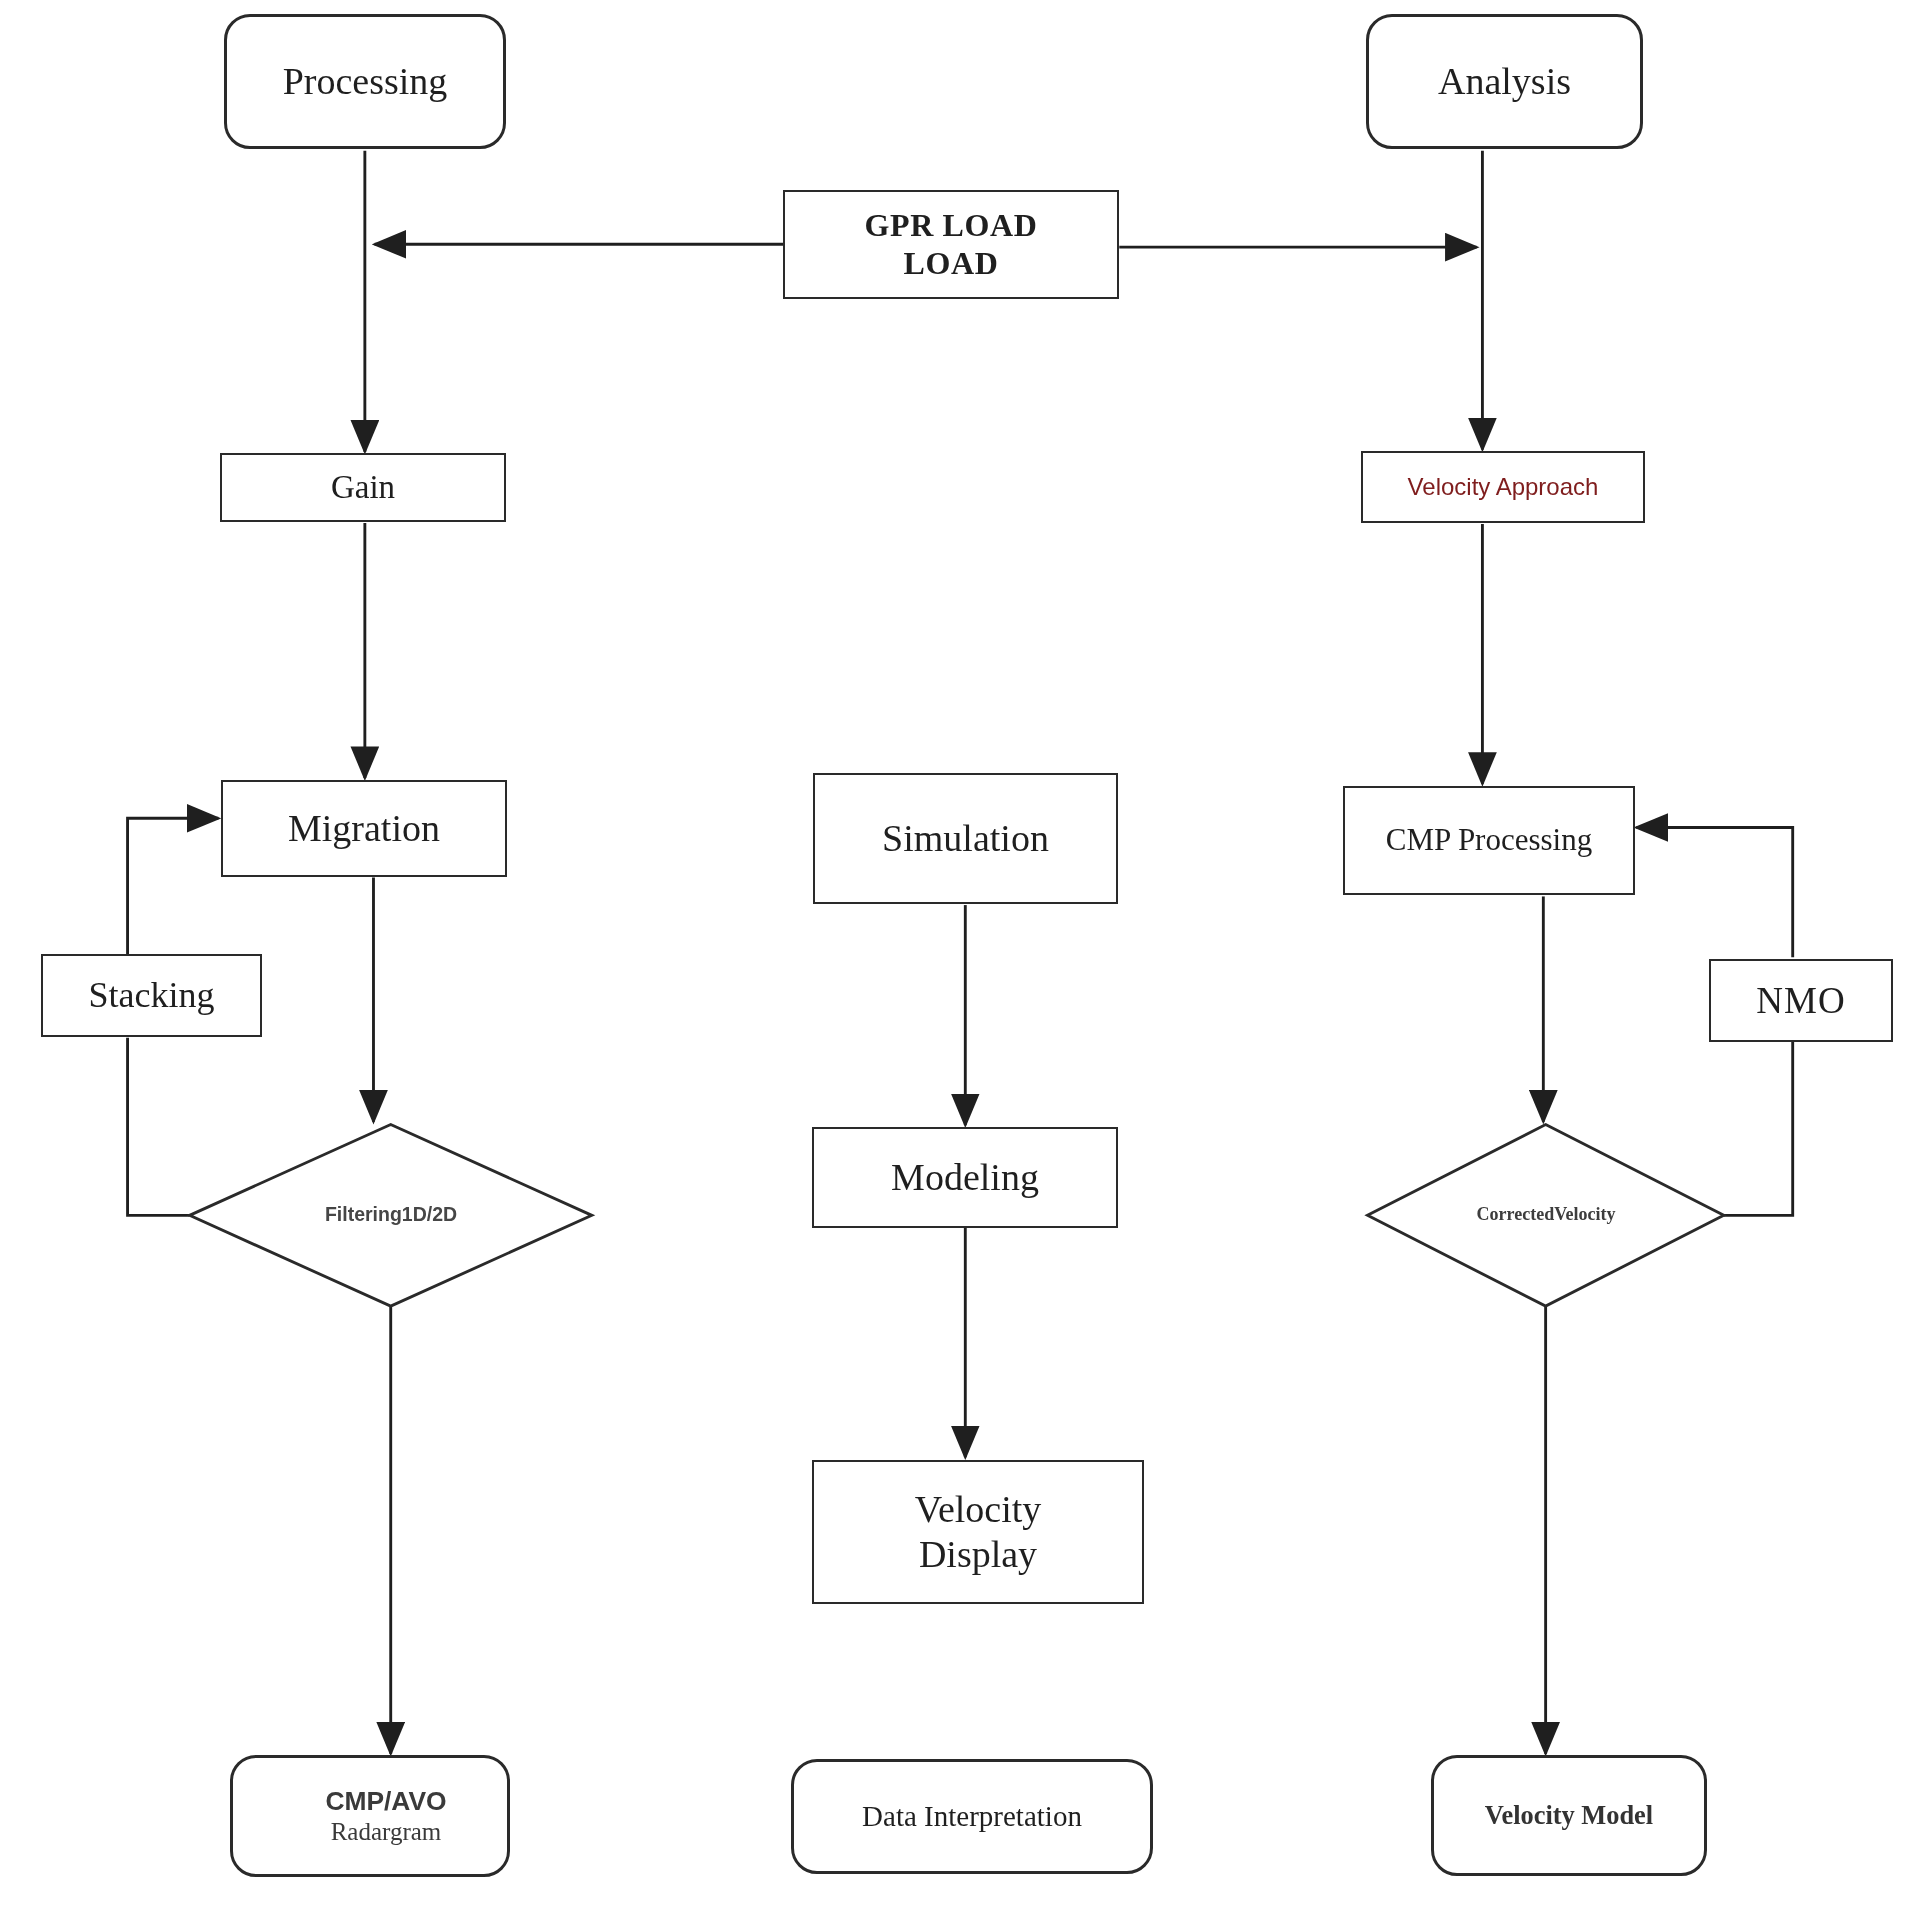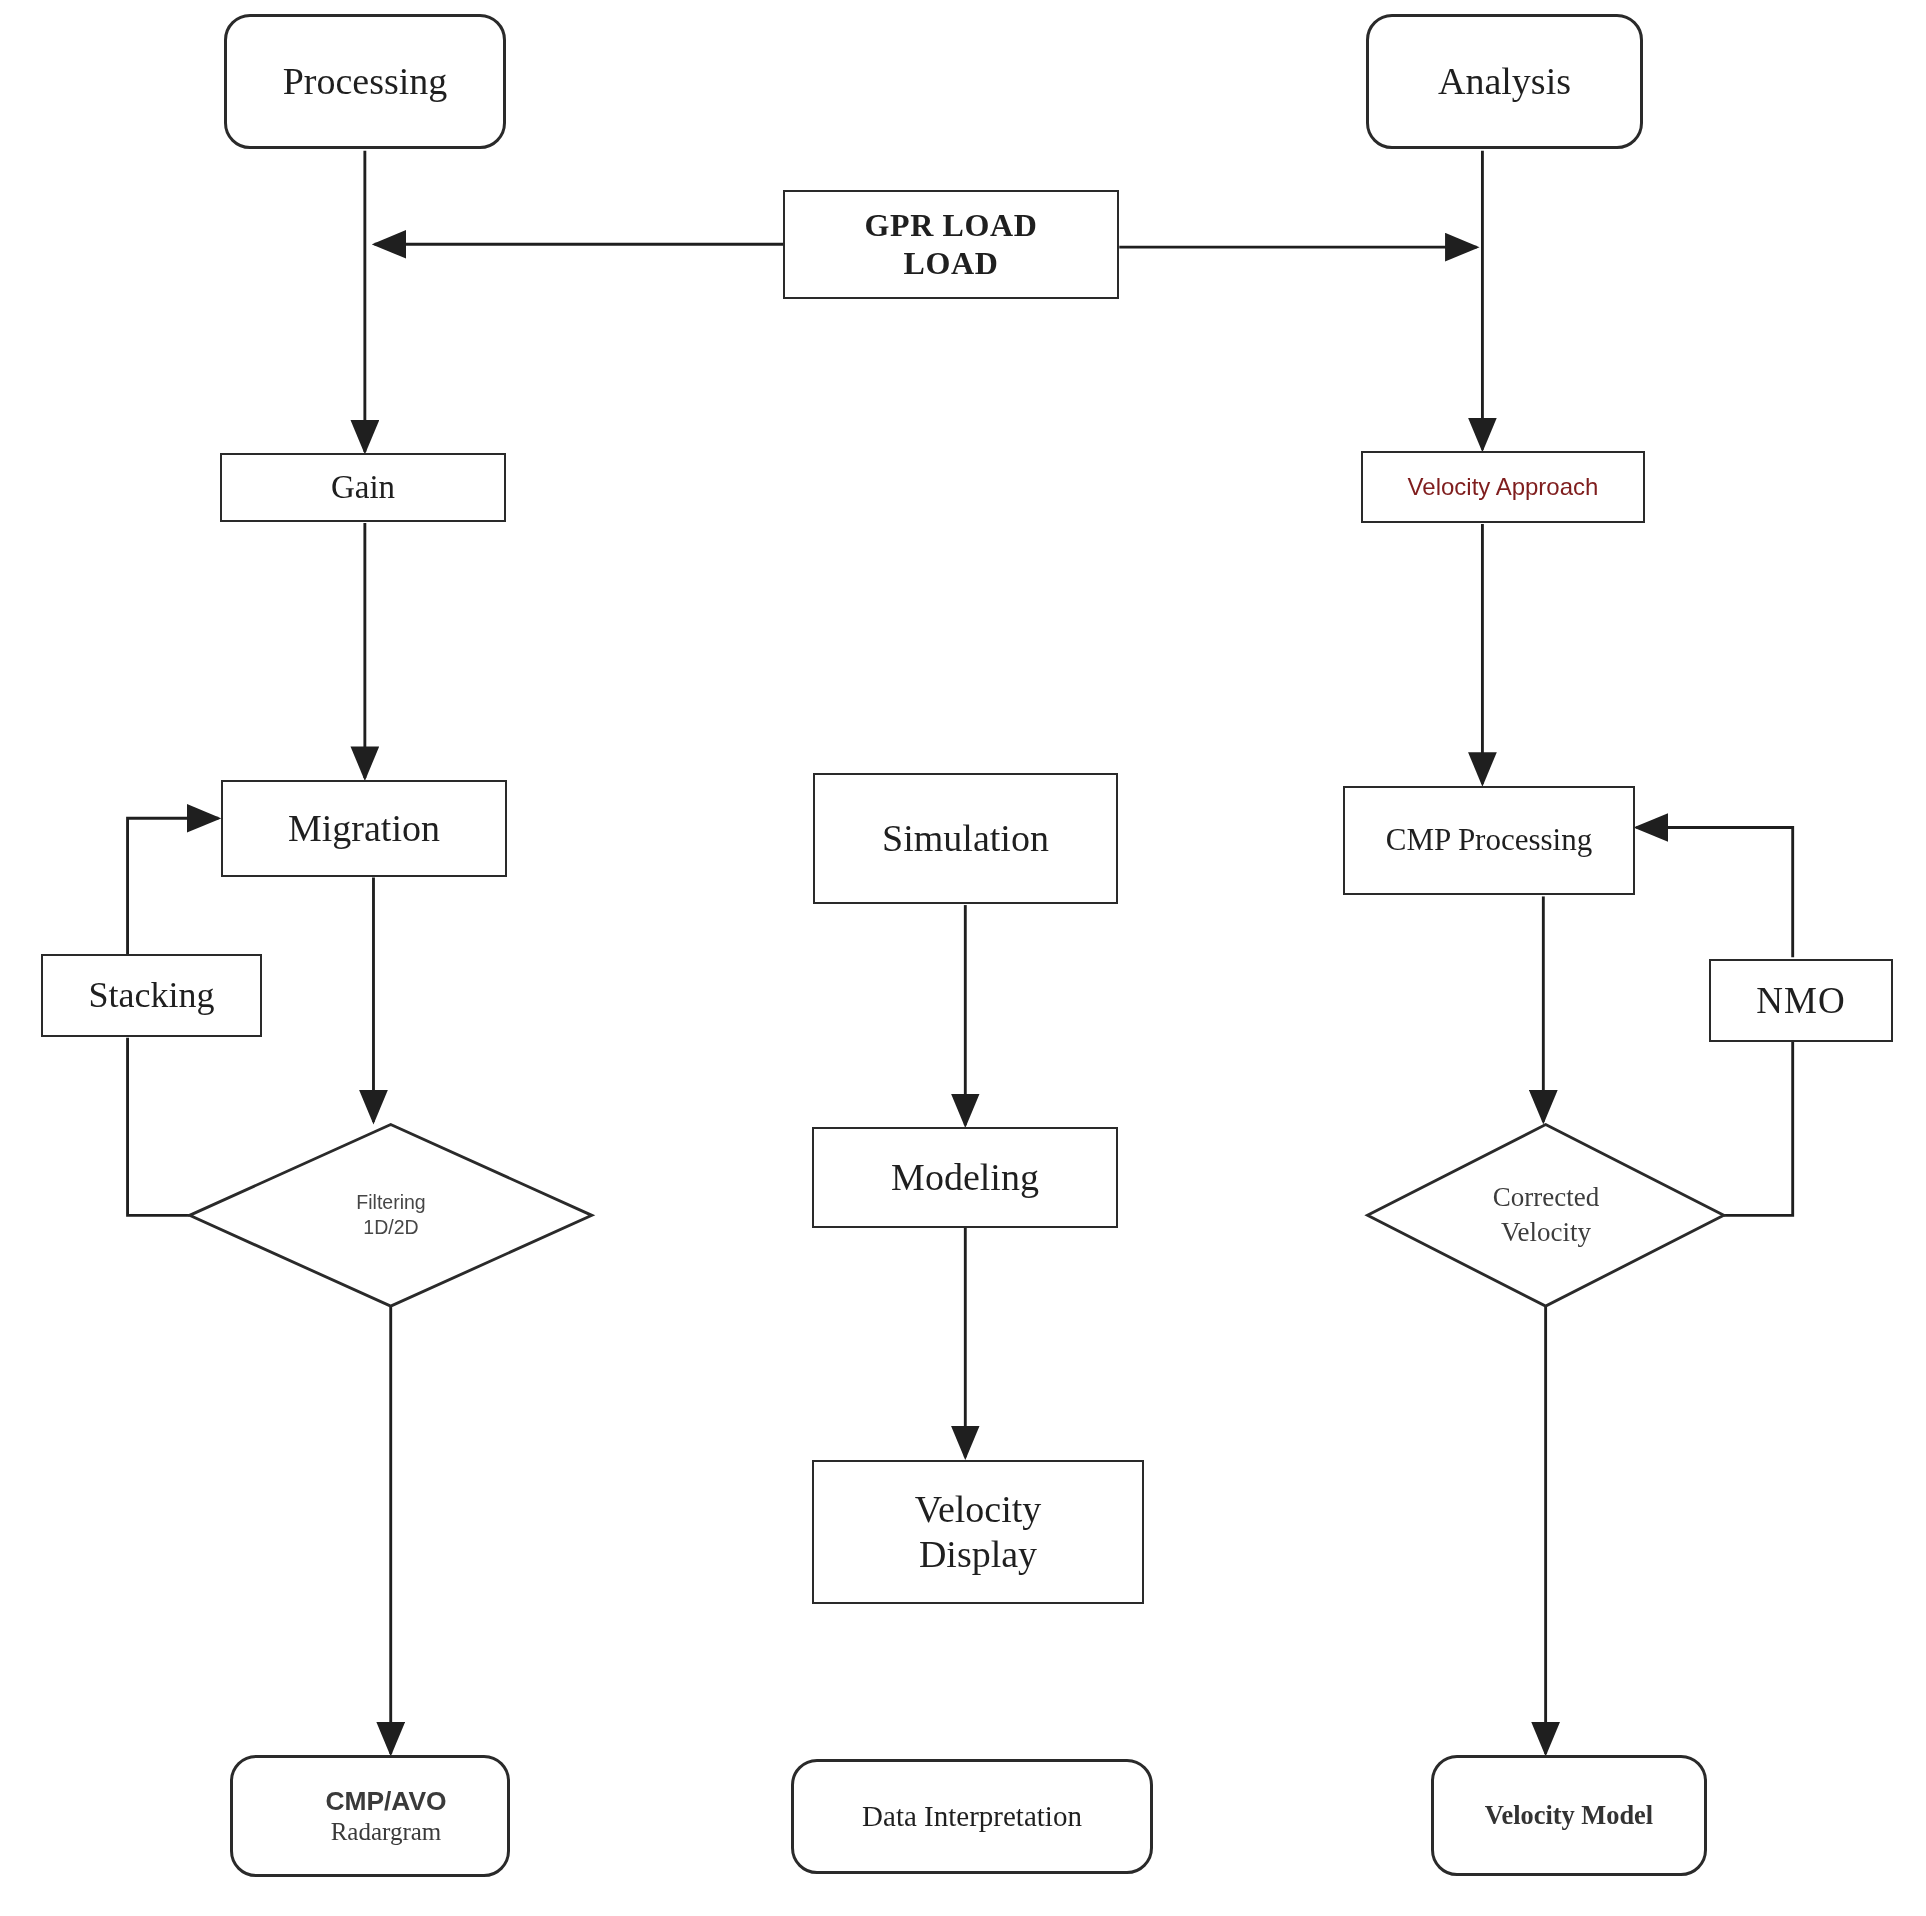--- a/index.html
+++ b/index.html
@@ -28,43 +28,43 @@
     align-items: center;
     justify-content: center;
     text-align: center;
     line-height: 1.18;
     z-index: 2;
   }
   .rounded { border-radius: 26px; border-width: 3.4px; align-items: center; }
   .dlabel {
     position: absolute;
     display: flex;
-    flex-direction: column;
     align-items: center;
     justify-content: center;
     text-align: left;
     line-height: 1.3;
     z-index: 3;
     background: transparent;
+    font-weight: bold;
   }
   .serif { font-family: "Liberation Serif", serif; }
   .sans  { font-family: "Liberation Sans", sans-serif; }
 
   .fs-xl  { font-size: 38px; }
   .fs-lg  { font-size: 36px; }
   .fs-nmo { font-size: 37px; letter-spacing: 1.1px; }
   .fs-gain{ font-size: 33px; }
   .fs-gpr { font-size: 32px; font-weight: bold; letter-spacing: 0.6px; }
   .fs-cmp { font-size: 31px; }
   .fs-di  { font-size: 29px; }
   .fs-vm  { font-size: 26.4px; font-weight: 600; color: #333333; }
   .fs-va  { font-size: 24px; color: #7f1d1d; }
   .fs-cavo1 { font-size: 26.4px; font-weight: bold; color: #3a3a3a; }
   .fs-cavo2 { font-size: 25px; color: #3a3a3a; }
-  .fs-dia { font-size: 27px; color: #3d3d3d; }
+  .fs-dia { font-size: 18px; color: #3d3d3d; }
   .fs-dis { font-size: 19.5px; color: #464646; }
 
   
   #n-processing { left: 224px;  top: 14.4px;   width: 282px; height: 135px; }
   #n-analysis   { left: 1366px; top: 14.4px;   width: 277px; height: 135px; }
   #n-gpr        { left: 783px; top: 190px;  width: 336px; height: 109px; }
   #n-gain       { left: 220px;  top: 453px;  width: 286px; height: 69px; }
   #n-velapp     { left: 1361px; top: 451px;  width: 284px; height: 72px; }
   #n-migration  { left: 221px;  top: 780px; width: 286px; height: 97px; }
   #n-stacking   { left: 41px;   top: 954px; width: 221px; height: 83px; }

